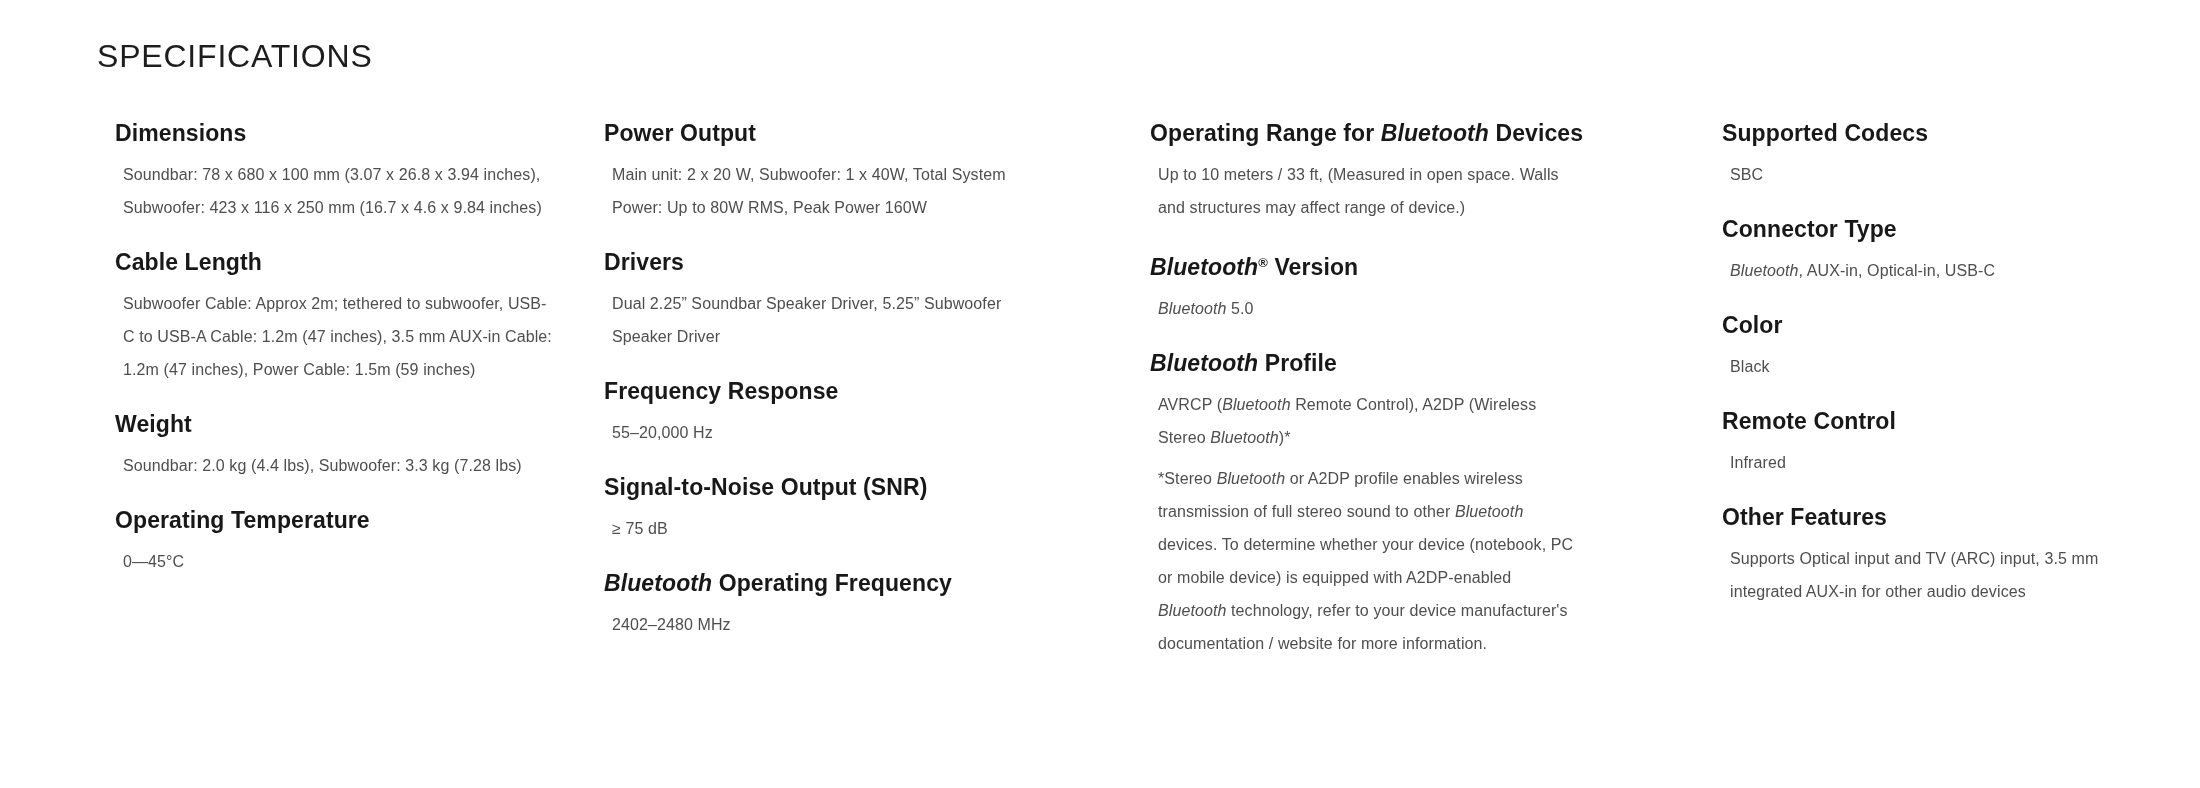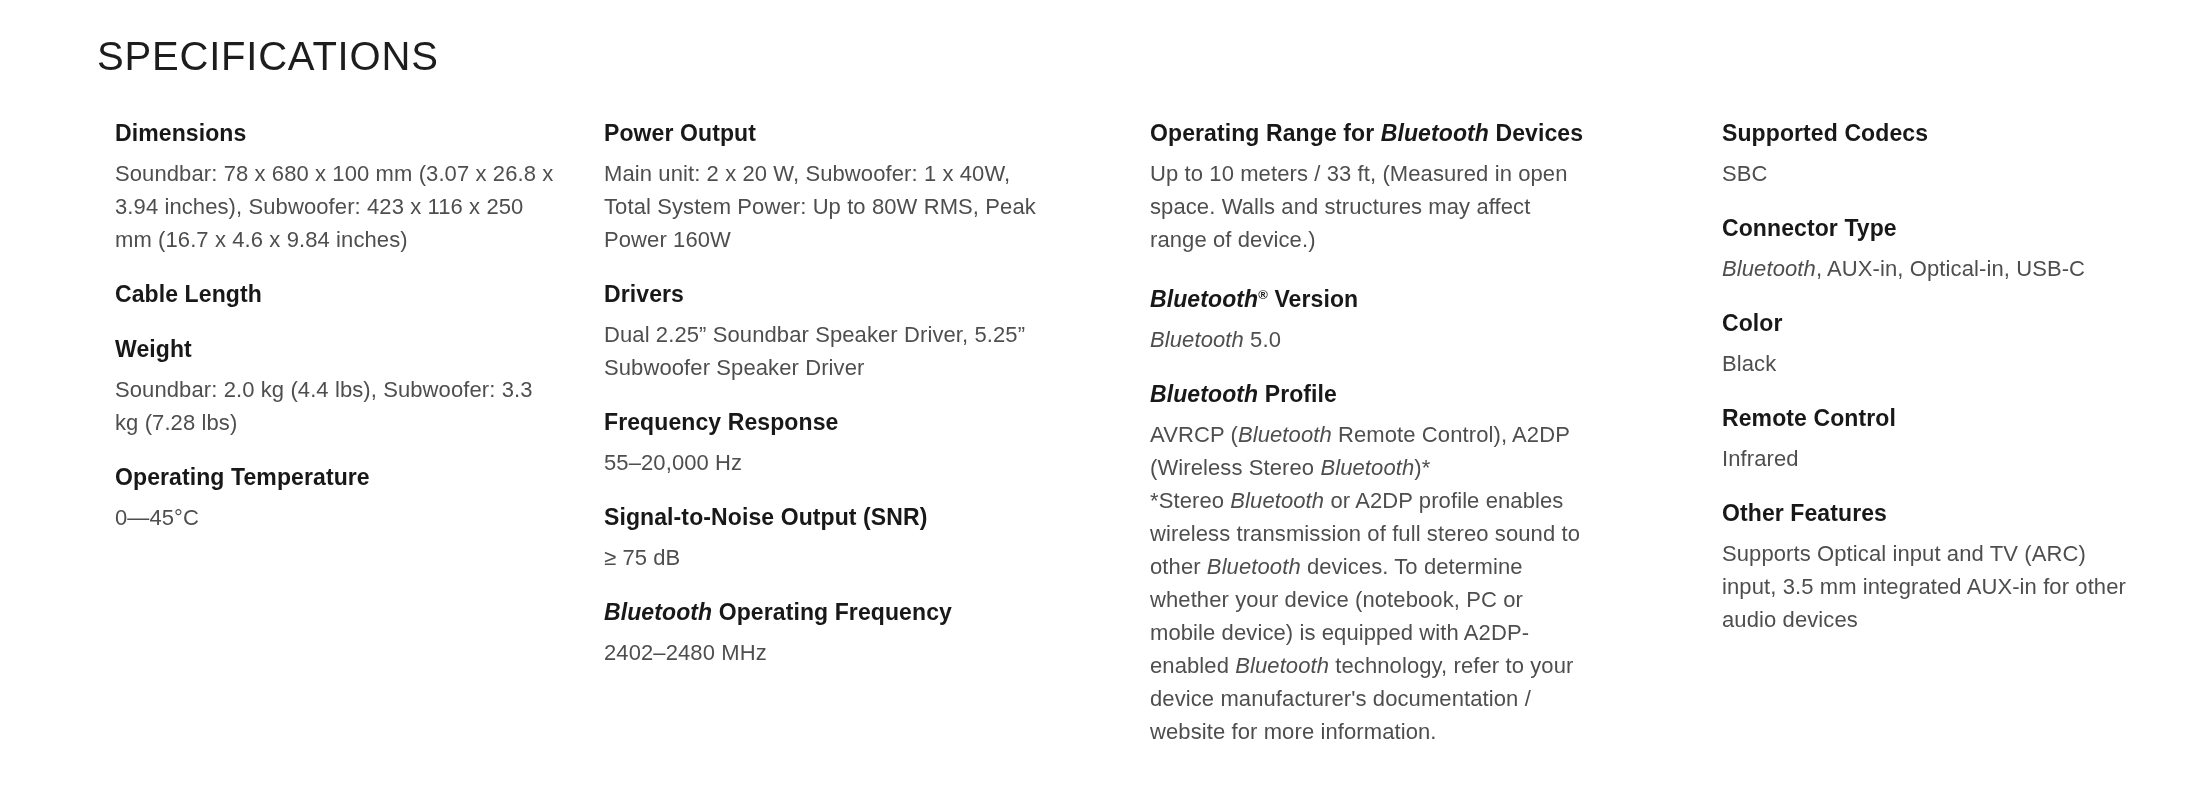--- a/index.html
+++ b/index.html
@@ -13,21 +13,21 @@
     position: relative;
     overflow: hidden;
     font-family: "Liberation Sans", "DejaVu Sans", sans-serif;
     -webkit-font-smoothing: antialiased;
   }
   .title {
     position: absolute;
     left: 97px;
     top: 36px;
     margin: 0;
-    font-size: 40px;
+    font-size: 32px;
     font-weight: 400;
     letter-spacing: 0.8px;
     color: #1d1d1d;
     line-height: 40px;
   }
   .columns {
     position: absolute;
     top: 117px;
     left: 0;
     right: 0;
@@ -52,42 +52,43 @@
     line-height: 33px;
     white-space: nowrap;
     letter-spacing: 0.1px;
   }
   .spec-heading .sup {
     font-size: 13px;
     vertical-align: 8px;
     font-style: normal;
   }
   .spec-value {
-    margin: 0;
-    font-size: 22px;
+    margin: 8px;
+    font-size: 16px;
     font-weight: 400;
     color: #4e4e4e;
     line-height: 33px;
     letter-spacing: 0.1px;
   }
   .it { font-style: italic; }
 </style>
 </head>
 <body>
 
 <div class="page">
   <h1 class="title">SPECIFICATIONS</h1>
   <div class="columns">
       <div class="col">
         <section class="spec-section">
           <h3 class="spec-heading"><span class="tx">Dimensions</span></h3>
           <p class="spec-value"><span class="tx">Soundbar: 78 x 680 x 100 mm (3.07 x 26.8 x 3.94 inches), Subwoofer: 423 x 116 x 250 mm (16.7 x 4.6 x 9.84 inches)</span></p>
         </section>
         <section class="spec-section">
           <h3 class="spec-heading"><span class="tx">Cable Length</span></h3>
+          <p class="spec-value"><span class="tx">Subwoofer Cable: Approx 2m; tethered to subwoofer, USB-C to USB-A Cable: 1.2m (47 inches), 3.5 mm AUX-in Cable: 1.2m (47 inches), Power Cable: 1.5m (59 inches)</span></p>
         </section>
         <section class="spec-section">
           <h3 class="spec-heading"><span class="tx">Weight</span></h3>
           <p class="spec-value"><span class="tx">Soundbar: 2.0 kg (4.4 lbs), Subwoofer: 3.3 kg (7.28 lbs)</span></p>
         </section>
         <section class="spec-section">
           <h3 class="spec-heading"><span class="tx">Operating Temperature</span></h3>
           <p class="spec-value"><span class="tx">0—45°C</span></p>
         </section>
       </div>

